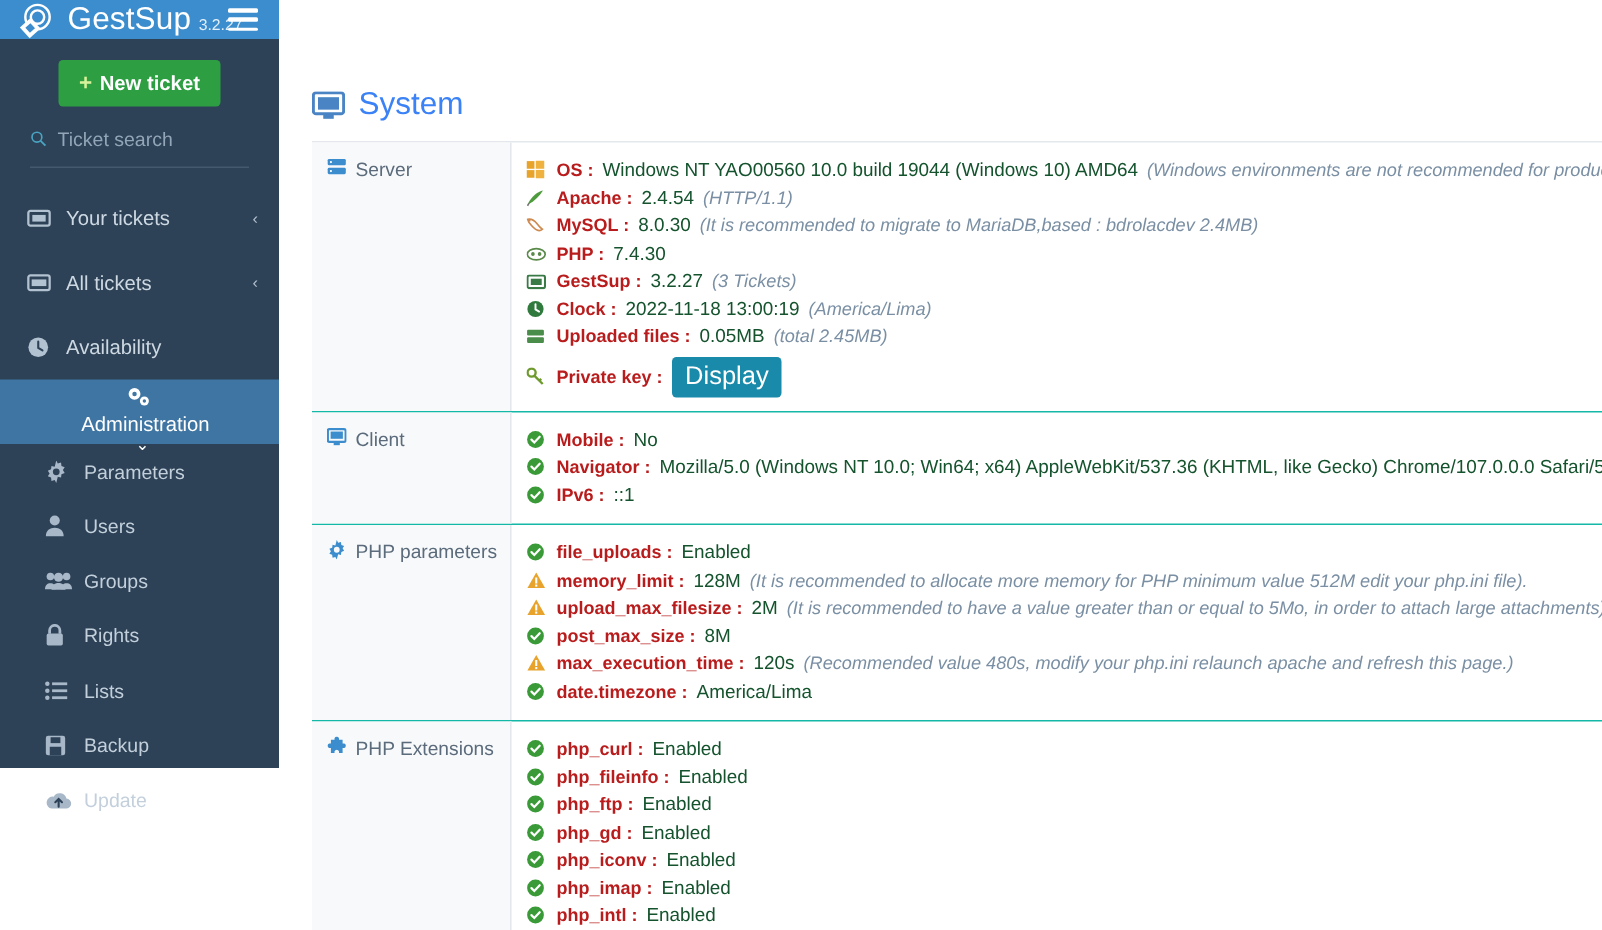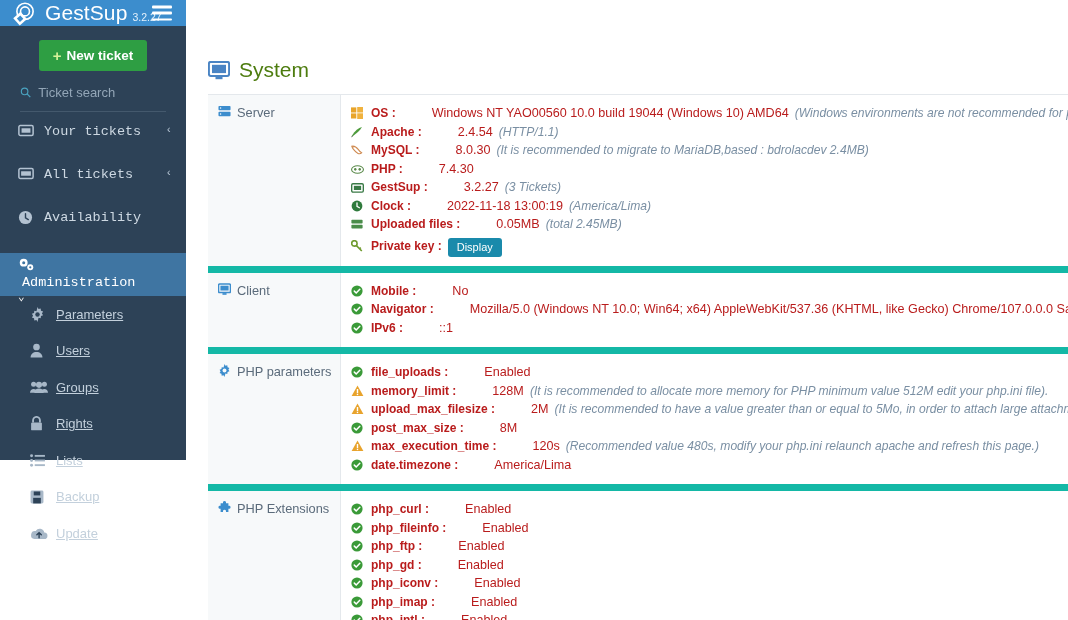--- a/index.html
+++ b/index.html
@@ -8,21 +8,21 @@
     overflow: hidden;
     background: #ffffff;
     font-family: "Liberation Sans", sans-serif;
     font-size: 13px;
     color: #3b4a5a;
   }
   .app { display: flex; width: 1068px; height: 620px; }
 
   
   .sidebar {
-    width: 186px; min-width: 186px; height: 460px;
+    width: 186px; min-width: 186px; height: 512px;
     background: #2d4257;
     display: flex; flex-direction: column;
   }
   .brandbar {
     height: 50px; background: #3c8dcd;
     display: flex; align-items: center; padding: 0 12px;
     position: relative;
   }
   .brand-logo { width: 26px; height: 26px; flex: 0 0 26px; }
   .brand-name {
@@ -57,96 +57,95 @@
   .search-input {
     background: transparent; border: none; outline: none;
     color: #b6c4d2; font-size: 13px;
     font-family: "Liberation Sans", sans-serif;
     width: 100%;
   }
   .search-input::placeholder { color: #93a6b7; }
 
   .menu { display: flex; flex-direction: column; }
   .menu-item {
-    display: flex; align-items: flex-start;
+    display: flex; align-items: center;
     height: 43px; padding: 0 14px 0 18px;
     color: #cdd8e2; font-size: 13.5px; cursor: pointer;
     position: relative;
-    font-family: Liberation Mono, monospace;
   }
   .menu-item .mi-ico {
     width: 22px; flex: 0 0 22px; display: flex; align-items: center; justify-content: flex-start;
     color: #b3c2d1;
   }
   .menu-item .mi-label { flex: 1; padding-left: 4px; }
   .menu-item .mi-arrow { color: #b3c2d1; font-size: 11px; }
   .menu-item.active {
     background: #3f75a2;
     color: #ffffff;
     flex-direction: column;
   }
   .menu-item.active .mi-ico, .menu-item.active .mi-arrow { color: #ffffff; }
   .submenu-item {
     display: flex; align-items: center;
     height: 36.5px; padding-left: 30px;
-    color: #c3d0dc; font-size: 13px; cursor: pointer; text-decoration: underline;
+    color: #c3d0dc; font-size: 13px; cursor: pointer;
   }
   .submenu-item .mi-ico {
     width: 26px; flex: 0 0 26px; color: #a8b8c8; display: flex; align-items: center;
   }
 
   
   .main {
     flex: 1; height: 620px; background: #ffffff;
     display: flex; flex-direction: column; overflow: hidden;
   }
   .page-head {
     height: 50px; background: #ffffff; flex: 0 0 50px;
   }
   .page-title-row {
     display: flex; align-items: center; gap: 9px;
     padding: 8px 0 12px 22px;
   }
   .page-title {
-    font-size: 21px; color: #4d7c0f; font-weight: normal;
+    font-size: 21px; color: #3b82f6; font-weight: normal;
   }
   .content {
     flex: 1; padding: 0 0 0 12px; overflow: hidden;
   }
   .panel {
     background: #ffffff;
     border: 1px solid #e4e8ec;
     border-left: none; border-right: none;
     margin-left: 10px;
   }
-  .srow { display: flex; border-bottom: 7px solid #14b8a6; }
+  .srow { display: flex; border-bottom: 1px solid #14b8a6; }
   .srow:last-child { border-bottom: none; }
   .srow-label {
     width: 133px; flex: 0 0 133px;
     background: #f7f9fa;
     border-right: 1px solid #e4e8ec;
     padding: 10px 8px 10px 10px;
     display: flex; align-items: flex-start; gap: 6px;
     color: #5b6b7b; font-size: 12.8px;
   }
   .srow-body { flex: 1; padding: 9px 6px 10px 10px; }
   .line {
     display: flex; align-items: baseline; gap: 6px;
     line-height: 17.5px; margin-bottom: 0px; white-space: nowrap;
   }
   .line .li { width: 14px; flex: 0 0 14px; position: relative; top: 2px; }
   .line .k { font-weight: bold; color: #b91c1c; font-size: 12px; }
-  .line .v { color: #b91c1c; font-size: 12.6px; margin-left: 30px; }
+  .line .v { color: #14532d; font-size: 12.6px; }
   .line .note {
     color: #7a8fa3; font-size: 12.1px; font-style: italic;
   }
   .display-btn {
     background: #1a8aab; color: #fff; border: none;
     font-family: "Liberation Sans", sans-serif;
-    font-size: 11px; padding: 3px 9px 4px; border-radius: 3px;
+    font-size: 17px; padding: 3px 9px 4px; border-radius: 3px;
     cursor: pointer; position: relative; top: 1px;
   }
   .statico { width: 13px; height: 13px; display: inline-block; }
 </style>
 </head>
 <body>
 
 <div class="app">
 
   <div class="sidebar">

